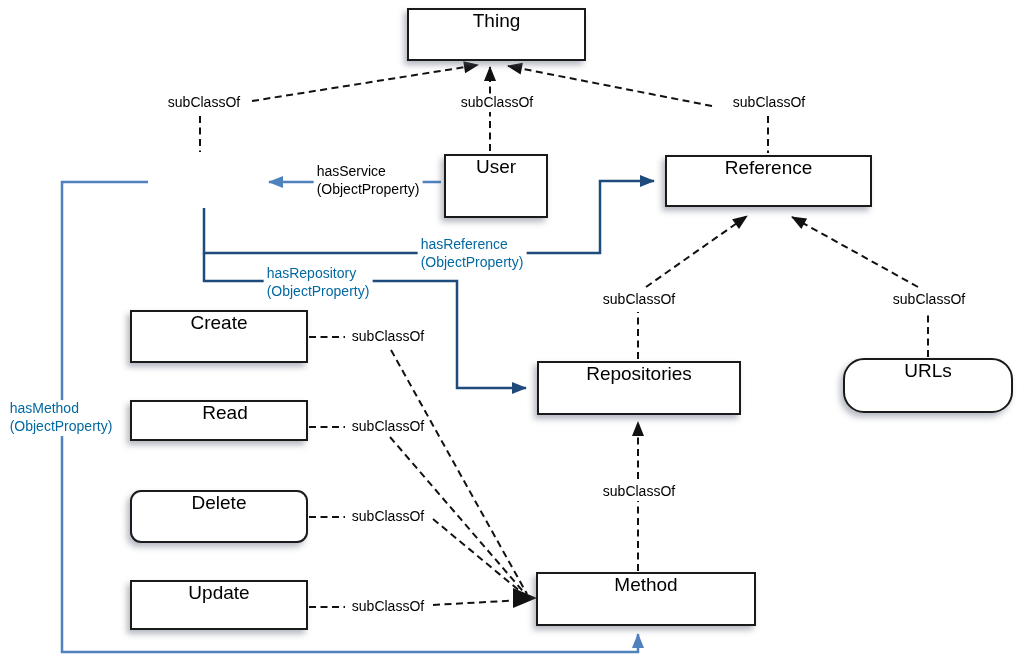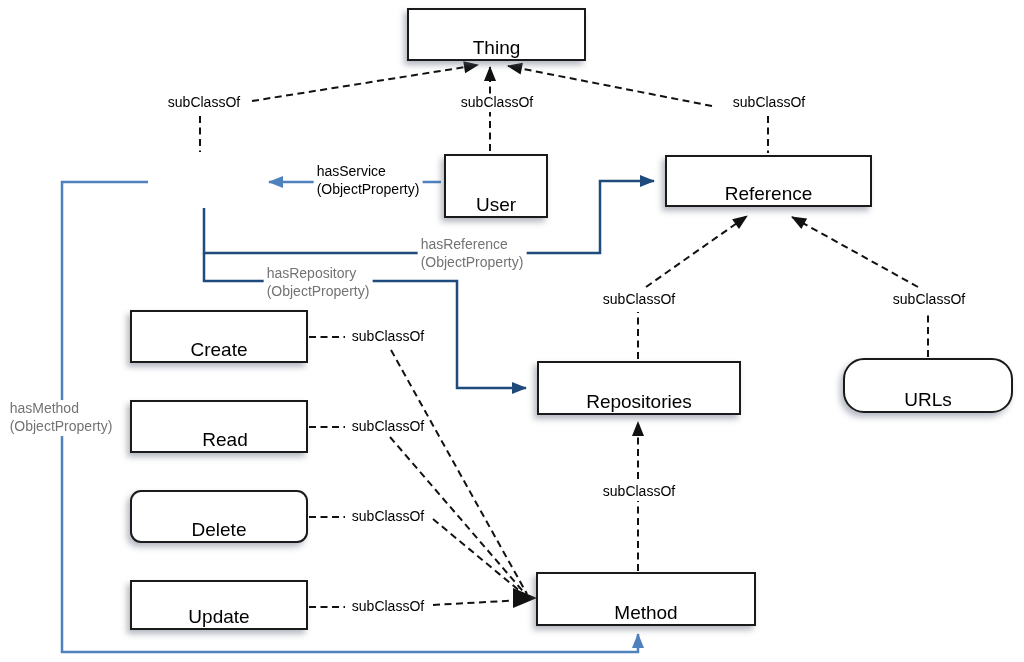--- a/index.html
+++ b/index.html
@@ -3,30 +3,30 @@
 <meta charset="utf-8">
 <style>
   html,body{margin:0;padding:0;background:#fff;}
   #canvas{
     position:relative;width:1024px;height:662px;background:#fff;overflow:hidden;
     font-family:"Liberation Sans", sans-serif;
   }
   #wires{position:absolute;left:0;top:0;width:1024px;height:662px;z-index:1;}
   .node{
     position:absolute;z-index:2;background:#fff;border:2px solid #1a1a1a;
-    display:flex;align-items:flex-end;justify-content:center;
+    display:flex;align-items:flex-start;justify-content:center;
     font-size:19px;color:#000;box-shadow:-3px 4px 6px rgba(90,100,120,.45);
     box-sizing:border-box;
   }
   .elbl{
     position:absolute;z-index:3;transform:translate(-50%,-50%);
     background:#fff;padding:0 3px;white-space:nowrap;
     font-size:14px;line-height:1.28;color:#000;
   }
-  .elbl.blue{color:#737373;}
+  .elbl.blue{color:#0369a1;}
   .dash{stroke:#111;stroke-width:2;stroke-dasharray:7 4.5;fill:none;}
   .bluel{stroke:#4f81bd;stroke-width:2.5;fill:none;}
   .blued{stroke:#1f4a7c;stroke-width:2.5;fill:none;}
 </style>
 </head>
 <body>
 
 <div id="canvas">
 
   <svg id="wires" viewBox="0 0 1024 662">
@@ -74,21 +74,21 @@
     </div>
   <div class="node" style="left:444px;top:154px;width:104px;height:64px;">
       <span>User</span>
     </div>
   <div class="node" style="left:665px;top:155px;width:207px;height:52px;">
       <span>Reference</span>
     </div>
   <div class="node" style="left:130px;top:310px;width:178px;height:53px;">
       <span>Create</span>
     </div>
-  <div class="node" style="left:130px;top:400px;width:178px;height:53px;padding-left:12px;">
+  <div class="node" style="left:130px;top:400px;width:178px;height:41px;padding-left:12px;">
       <span>Read</span>
     </div>
   <div class="node" style="left:130px;top:490px;width:178px;height:53px;border-radius:11px;">
       <span>Delete</span>
     </div>
   <div class="node" style="left:130px;top:580px;width:178px;height:50px;">
       <span>Update</span>
     </div>
   <div class="node" style="left:537px;top:361px;width:204px;height:54px;">
       <span>Repositories</span>

